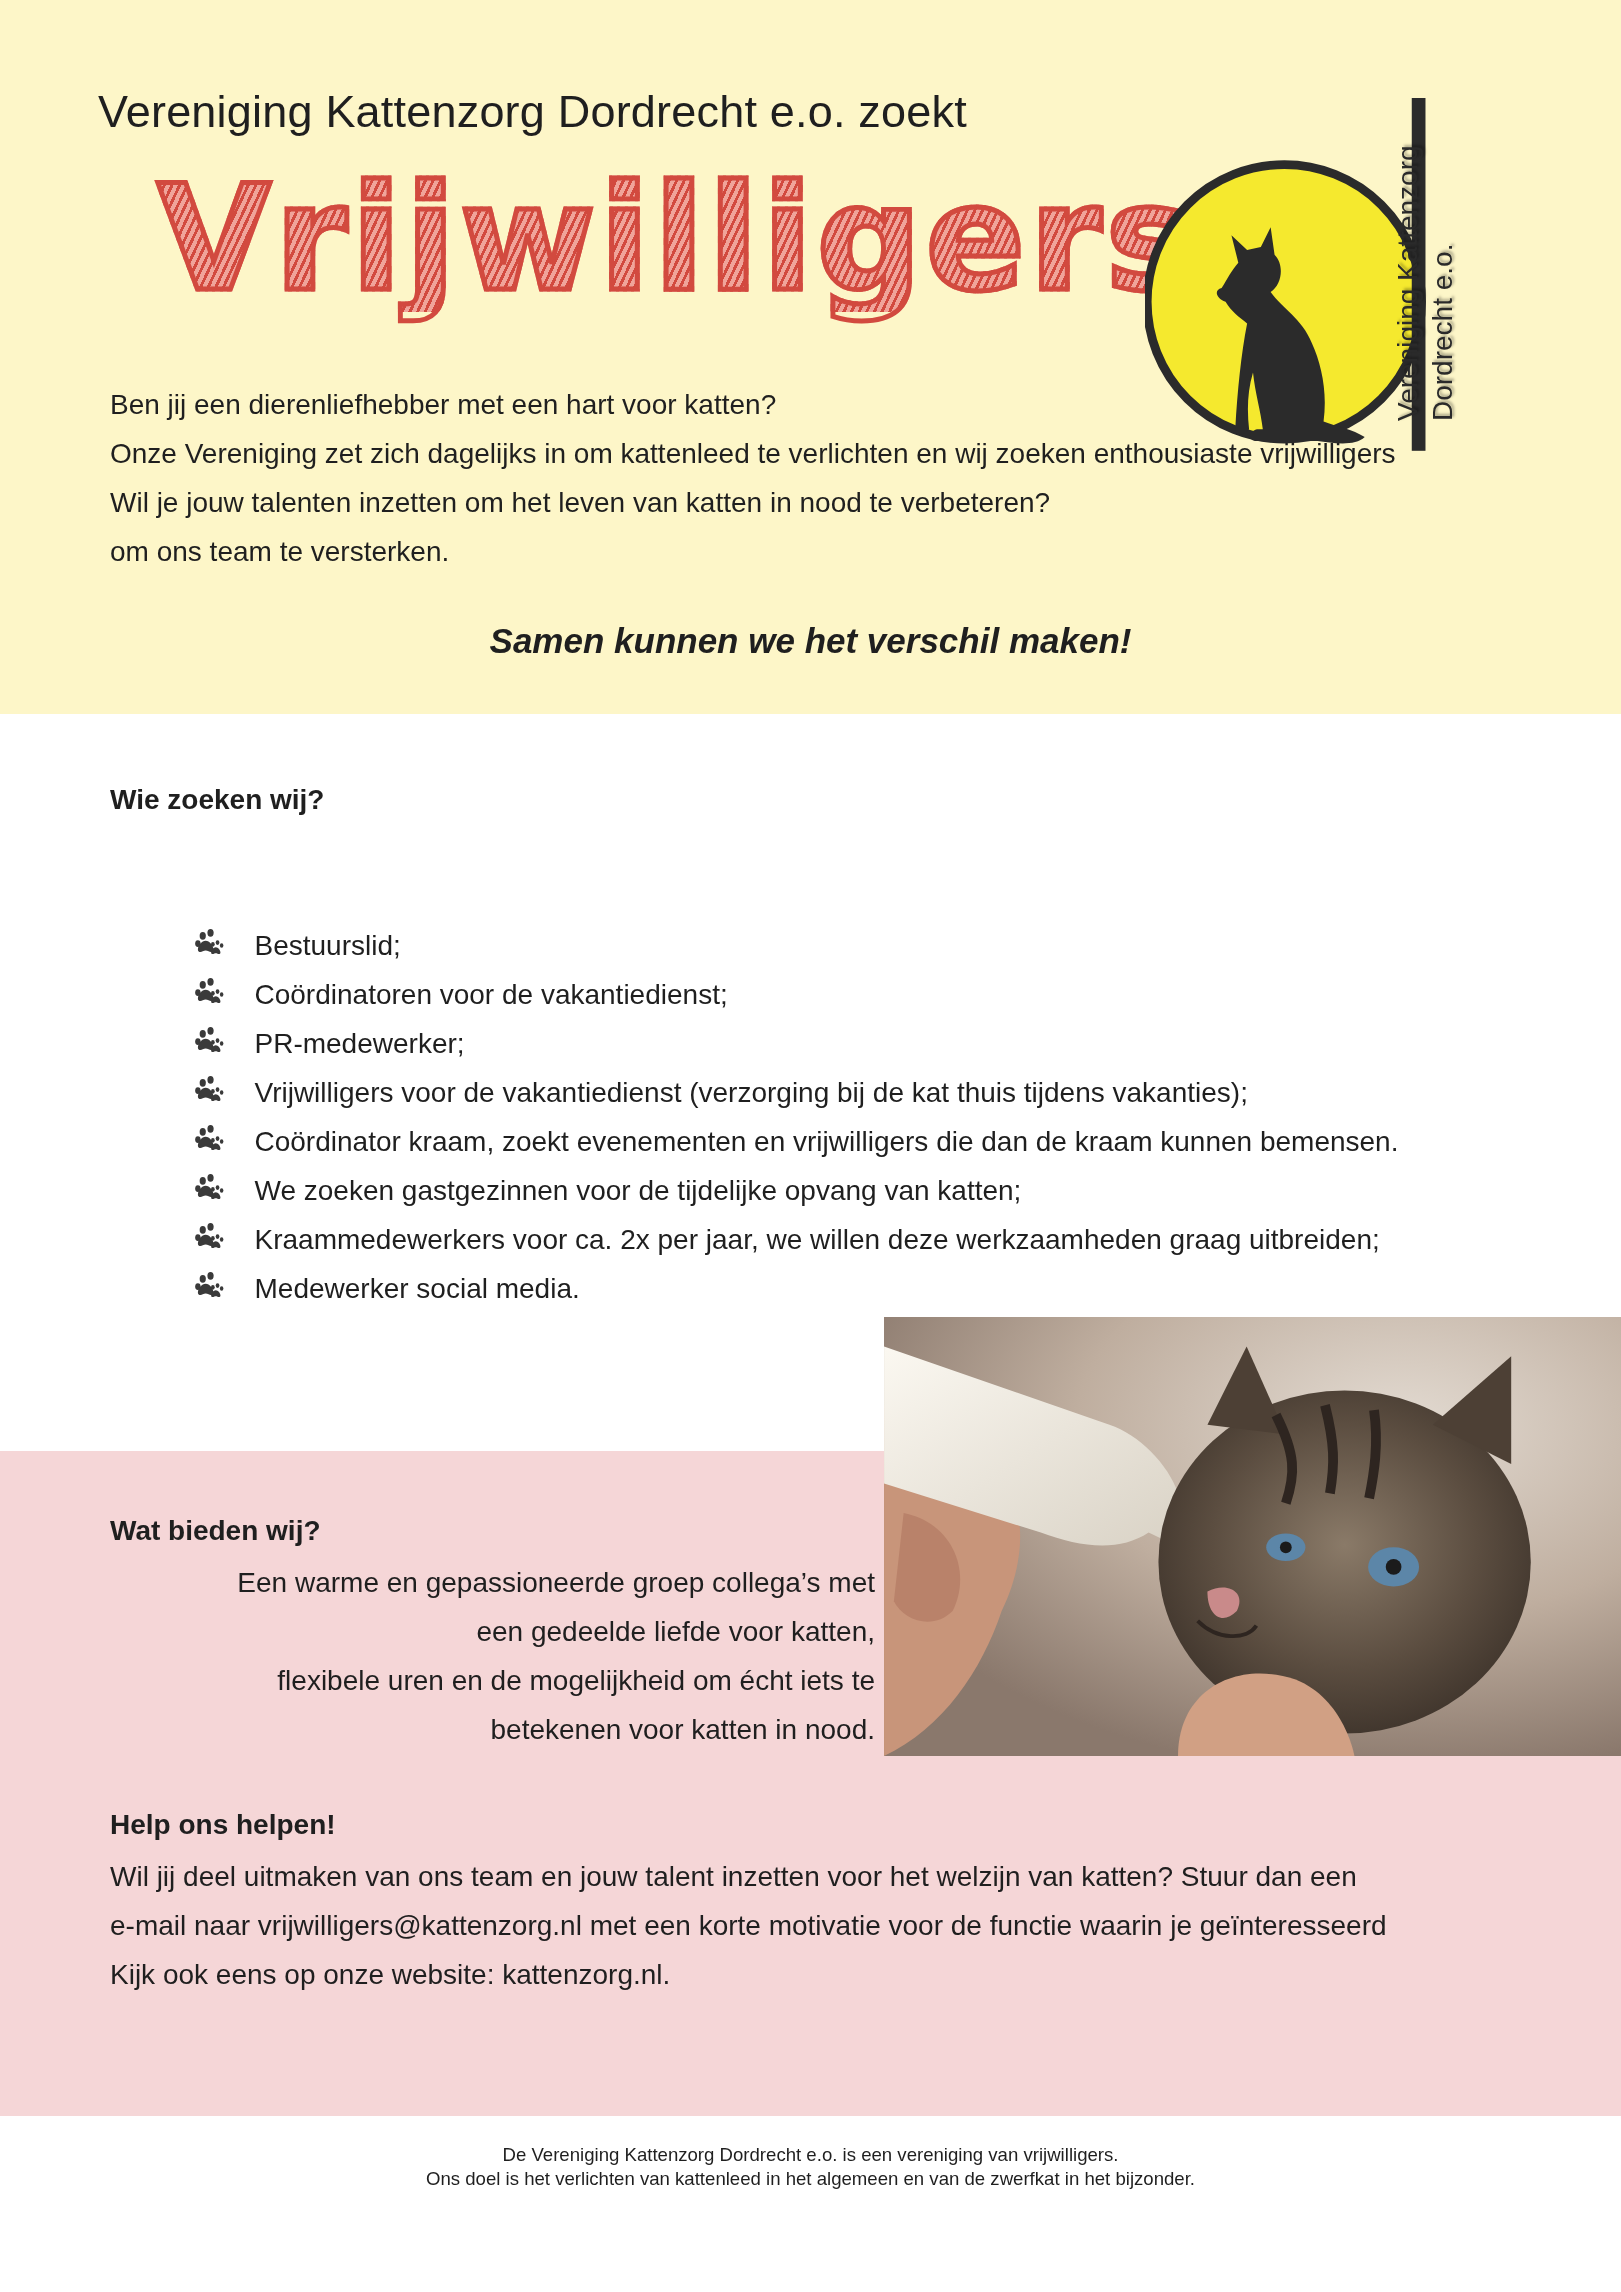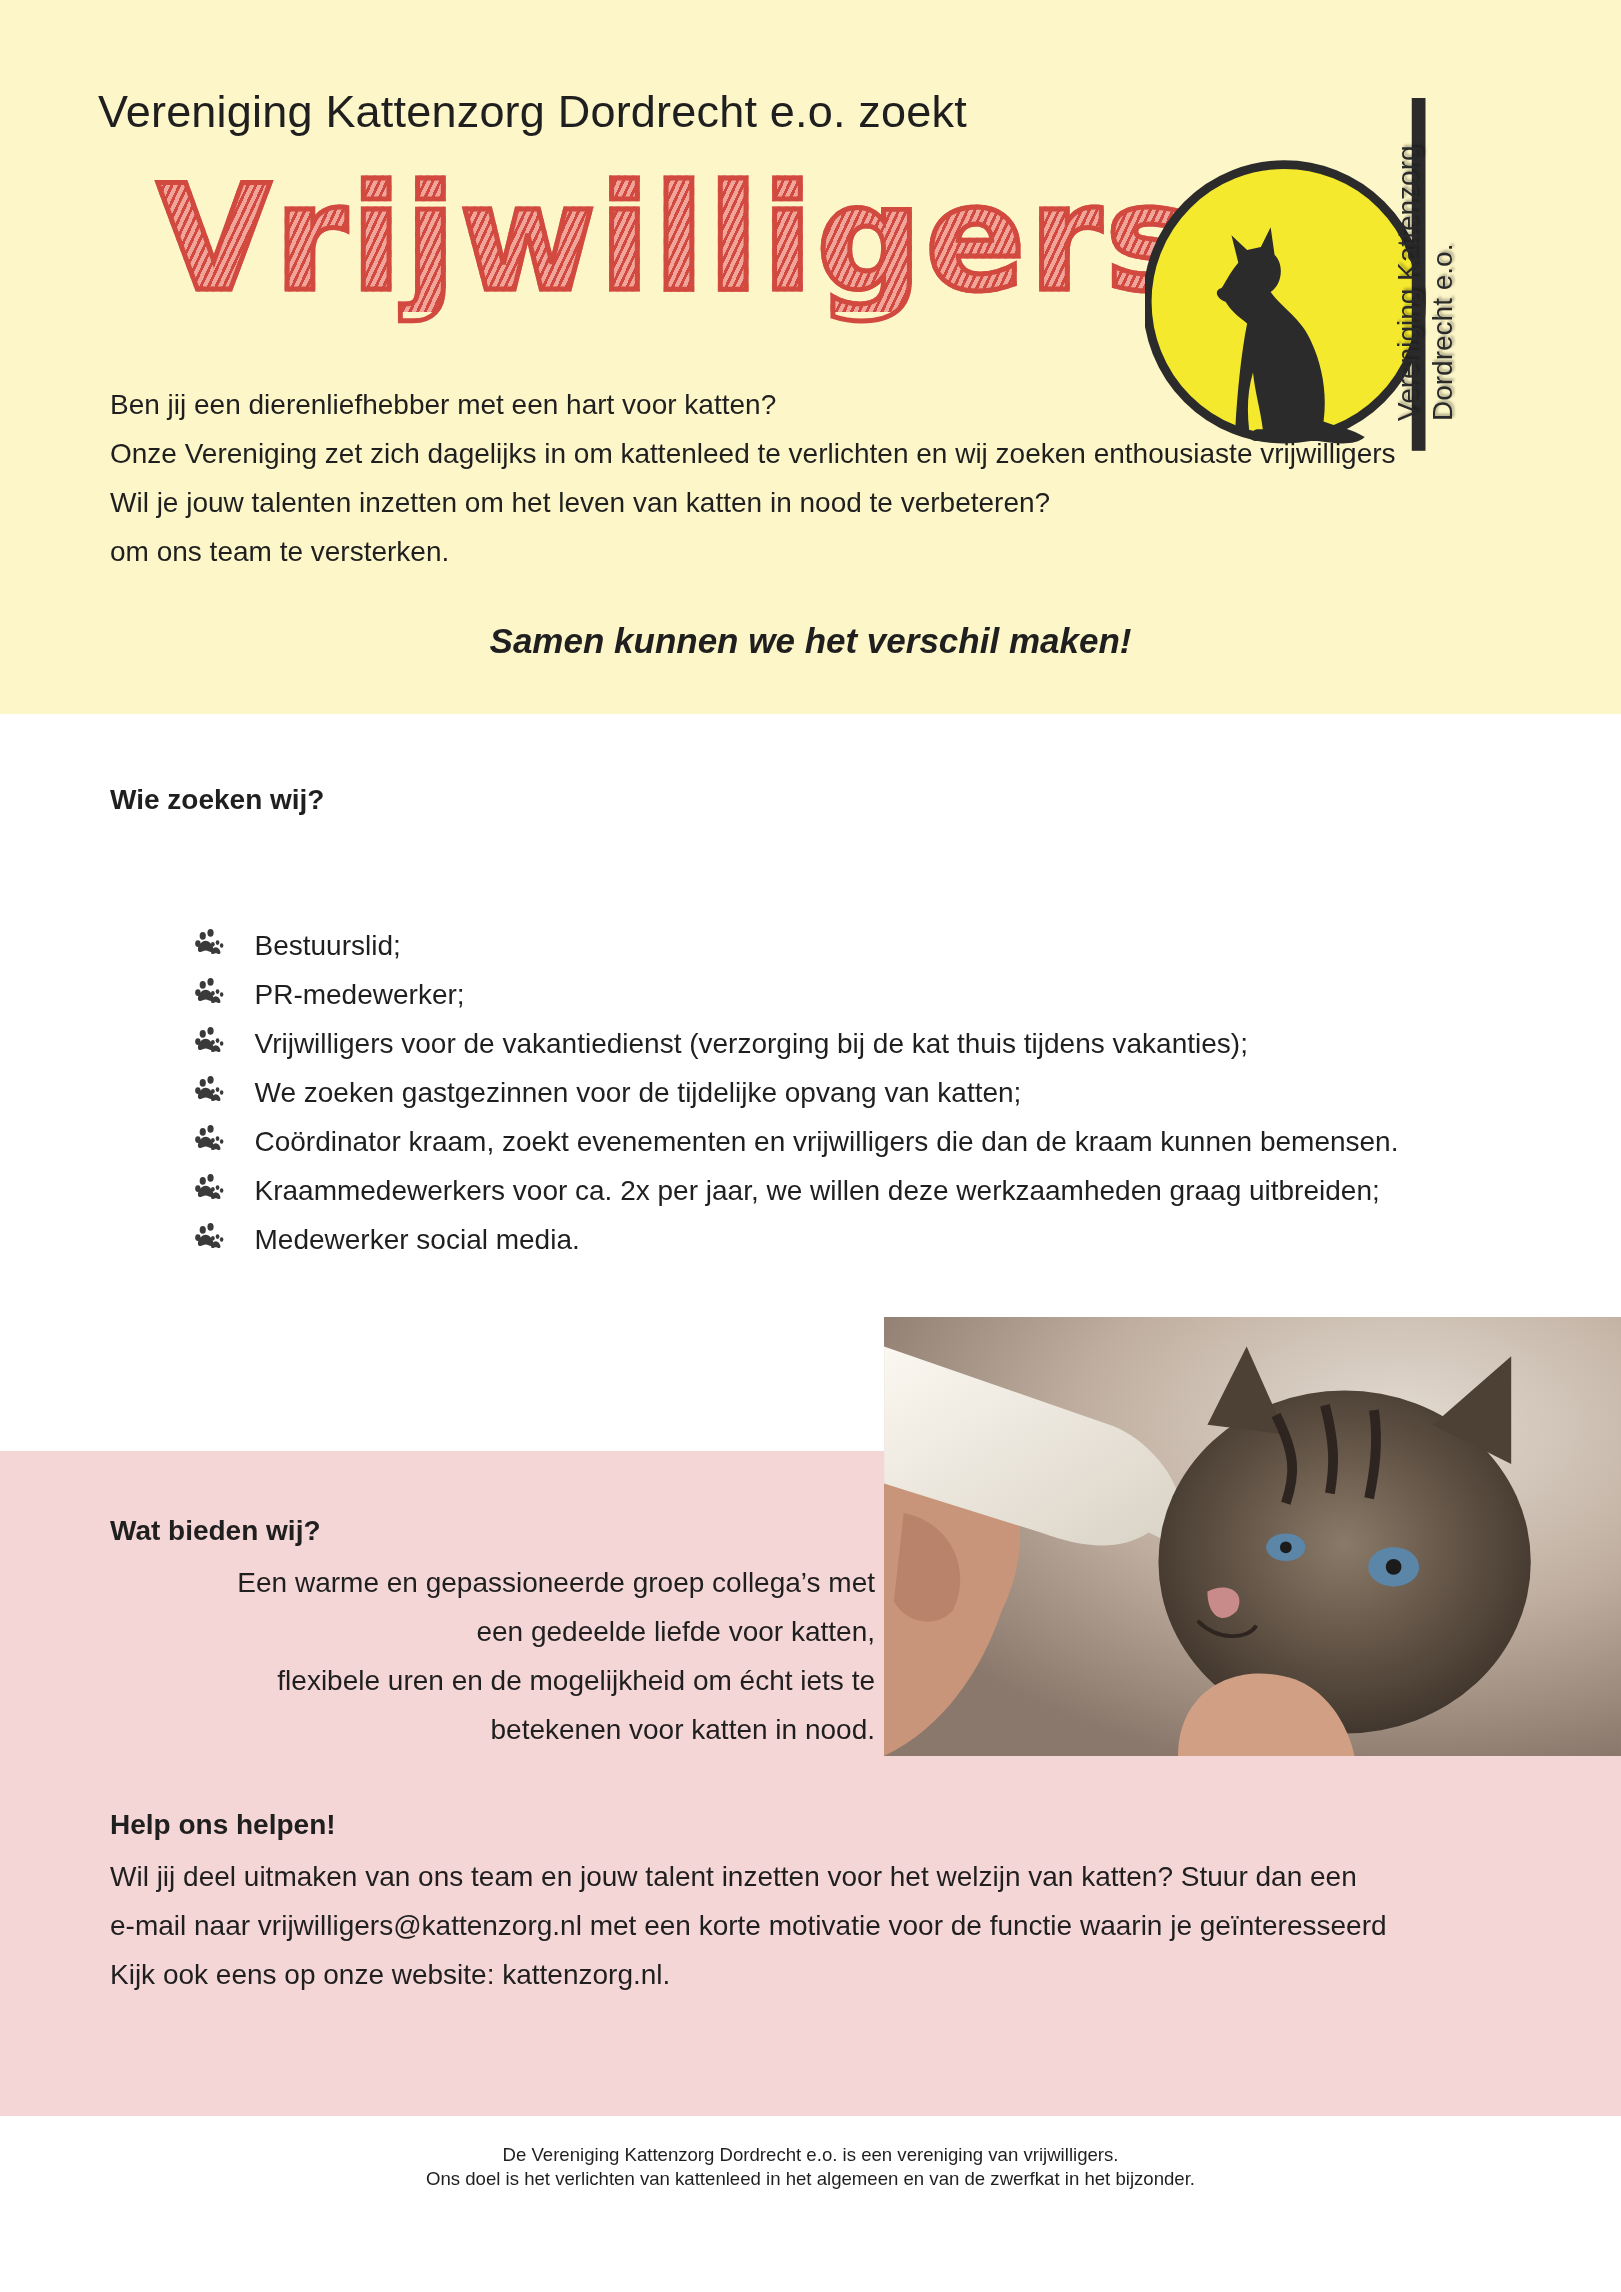--- a/index.html
+++ b/index.html
@@ -174,20 +174,37 @@
           <ellipse cx="4" cy="16" rx="2.8" ry="3.5"></ellipse>
           <path d="M12 13c4 0 8 5 8 9 0 3-3 3-5 2-2-1-4-1-6 0-2 1-5 1-5-2 0-4 4-9 8-9z"></path>
           <g transform="translate(14 12) scale(0.6)">
             <ellipse cx="9" cy="8" rx="3.2" ry="4"></ellipse>
             <ellipse cx="17" cy="5" rx="3.2" ry="4"></ellipse>
             <ellipse cx="24" cy="10" rx="3" ry="3.8"></ellipse>
             <path d="M14 13c4 0 8 5 8 9 0 3-3 3-5 2-2-1-4-1-6 0-2 1-5 1-5-2 0-4 4-9 8-9z"></path>
           </g>
         </g>
       </svg>
+    <span>Coördinatoren voor de vakantiedienst;</span>
+  </li>
+  <li>
+    <svg class="paw" viewBox="0 0 36 36">
+        <g fill="#3a3a3a">
+          <ellipse cx="9" cy="8" rx="3.2" ry="4"></ellipse>
+          <ellipse cx="17" cy="5" rx="3.2" ry="4"></ellipse>
+          <ellipse cx="4" cy="16" rx="2.8" ry="3.5"></ellipse>
+          <path d="M12 13c4 0 8 5 8 9 0 3-3 3-5 2-2-1-4-1-6 0-2 1-5 1-5-2 0-4 4-9 8-9z"></path>
+          <g transform="translate(14 12) scale(0.6)">
+            <ellipse cx="9" cy="8" rx="3.2" ry="4"></ellipse>
+            <ellipse cx="17" cy="5" rx="3.2" ry="4"></ellipse>
+            <ellipse cx="24" cy="10" rx="3" ry="3.8"></ellipse>
+            <path d="M14 13c4 0 8 5 8 9 0 3-3 3-5 2-2-1-4-1-6 0-2 1-5 1-5-2 0-4 4-9 8-9z"></path>
+          </g>
+        </g>
+      </svg>
     <span>PR-medewerker;</span>
   </li>
   <li>
     <svg class="paw" viewBox="0 0 36 36">
         <g fill="#3a3a3a">
           <ellipse cx="9" cy="8" rx="3.2" ry="4"></ellipse>
           <ellipse cx="17" cy="5" rx="3.2" ry="4"></ellipse>
           <ellipse cx="4" cy="16" rx="2.8" ry="3.5"></ellipse>
           <path d="M12 13c4 0 8 5 8 9 0 3-3 3-5 2-2-1-4-1-6 0-2 1-5 1-5-2 0-4 4-9 8-9z"></path>
           <g transform="translate(14 12) scale(0.6)">
@@ -208,38 +225,38 @@
           <ellipse cx="4" cy="16" rx="2.8" ry="3.5"></ellipse>
           <path d="M12 13c4 0 8 5 8 9 0 3-3 3-5 2-2-1-4-1-6 0-2 1-5 1-5-2 0-4 4-9 8-9z"></path>
           <g transform="translate(14 12) scale(0.6)">
             <ellipse cx="9" cy="8" rx="3.2" ry="4"></ellipse>
             <ellipse cx="17" cy="5" rx="3.2" ry="4"></ellipse>
             <ellipse cx="24" cy="10" rx="3" ry="3.8"></ellipse>
             <path d="M14 13c4 0 8 5 8 9 0 3-3 3-5 2-2-1-4-1-6 0-2 1-5 1-5-2 0-4 4-9 8-9z"></path>
           </g>
         </g>
       </svg>
+    <span>Coördinator kraam, zoekt evenementen en vrijwilligers die dan de kraam kunnen bemensen.</span>
+  </li>
+  <li>
+    <svg class="paw" viewBox="0 0 36 36">
+        <g fill="#3a3a3a">
+          <ellipse cx="9" cy="8" rx="3.2" ry="4"></ellipse>
+          <ellipse cx="17" cy="5" rx="3.2" ry="4"></ellipse>
+          <ellipse cx="4" cy="16" rx="2.8" ry="3.5"></ellipse>
+          <path d="M12 13c4 0 8 5 8 9 0 3-3 3-5 2-2-1-4-1-6 0-2 1-5 1-5-2 0-4 4-9 8-9z"></path>
+          <g transform="translate(14 12) scale(0.6)">
+            <ellipse cx="9" cy="8" rx="3.2" ry="4"></ellipse>
+            <ellipse cx="17" cy="5" rx="3.2" ry="4"></ellipse>
+            <ellipse cx="24" cy="10" rx="3" ry="3.8"></ellipse>
+            <path d="M14 13c4 0 8 5 8 9 0 3-3 3-5 2-2-1-4-1-6 0-2 1-5 1-5-2 0-4 4-9 8-9z"></path>
+          </g>
+        </g>
+      </svg>
     <span>We zoeken gastgezinnen voor de tijdelijke opvang van katten;</span>
-  </li>
-  <li>
-    <svg class="paw" viewBox="0 0 36 36">
-        <g fill="#3a3a3a">
-          <ellipse cx="9" cy="8" rx="3.2" ry="4"></ellipse>
-          <ellipse cx="17" cy="5" rx="3.2" ry="4"></ellipse>
-          <ellipse cx="4" cy="16" rx="2.8" ry="3.5"></ellipse>
-          <path d="M12 13c4 0 8 5 8 9 0 3-3 3-5 2-2-1-4-1-6 0-2 1-5 1-5-2 0-4 4-9 8-9z"></path>
-          <g transform="translate(14 12) scale(0.6)">
-            <ellipse cx="9" cy="8" rx="3.2" ry="4"></ellipse>
-            <ellipse cx="17" cy="5" rx="3.2" ry="4"></ellipse>
-            <ellipse cx="24" cy="10" rx="3" ry="3.8"></ellipse>
-            <path d="M14 13c4 0 8 5 8 9 0 3-3 3-5 2-2-1-4-1-6 0-2 1-5 1-5-2 0-4 4-9 8-9z"></path>
-          </g>
-        </g>
-      </svg>
-    <span>Coördinator kraam, zoekt evenementen en vrijwilligers die dan de kraam kunnen bemensen.</span>
   </li>
   <li>
     <svg class="paw" viewBox="0 0 36 36">
         <g fill="#3a3a3a">
           <ellipse cx="9" cy="8" rx="3.2" ry="4"></ellipse>
           <ellipse cx="17" cy="5" rx="3.2" ry="4"></ellipse>
           <ellipse cx="4" cy="16" rx="2.8" ry="3.5"></ellipse>
           <path d="M12 13c4 0 8 5 8 9 0 3-3 3-5 2-2-1-4-1-6 0-2 1-5 1-5-2 0-4 4-9 8-9z"></path>
           <g transform="translate(14 12) scale(0.6)">
             <ellipse cx="9" cy="8" rx="3.2" ry="4"></ellipse>

